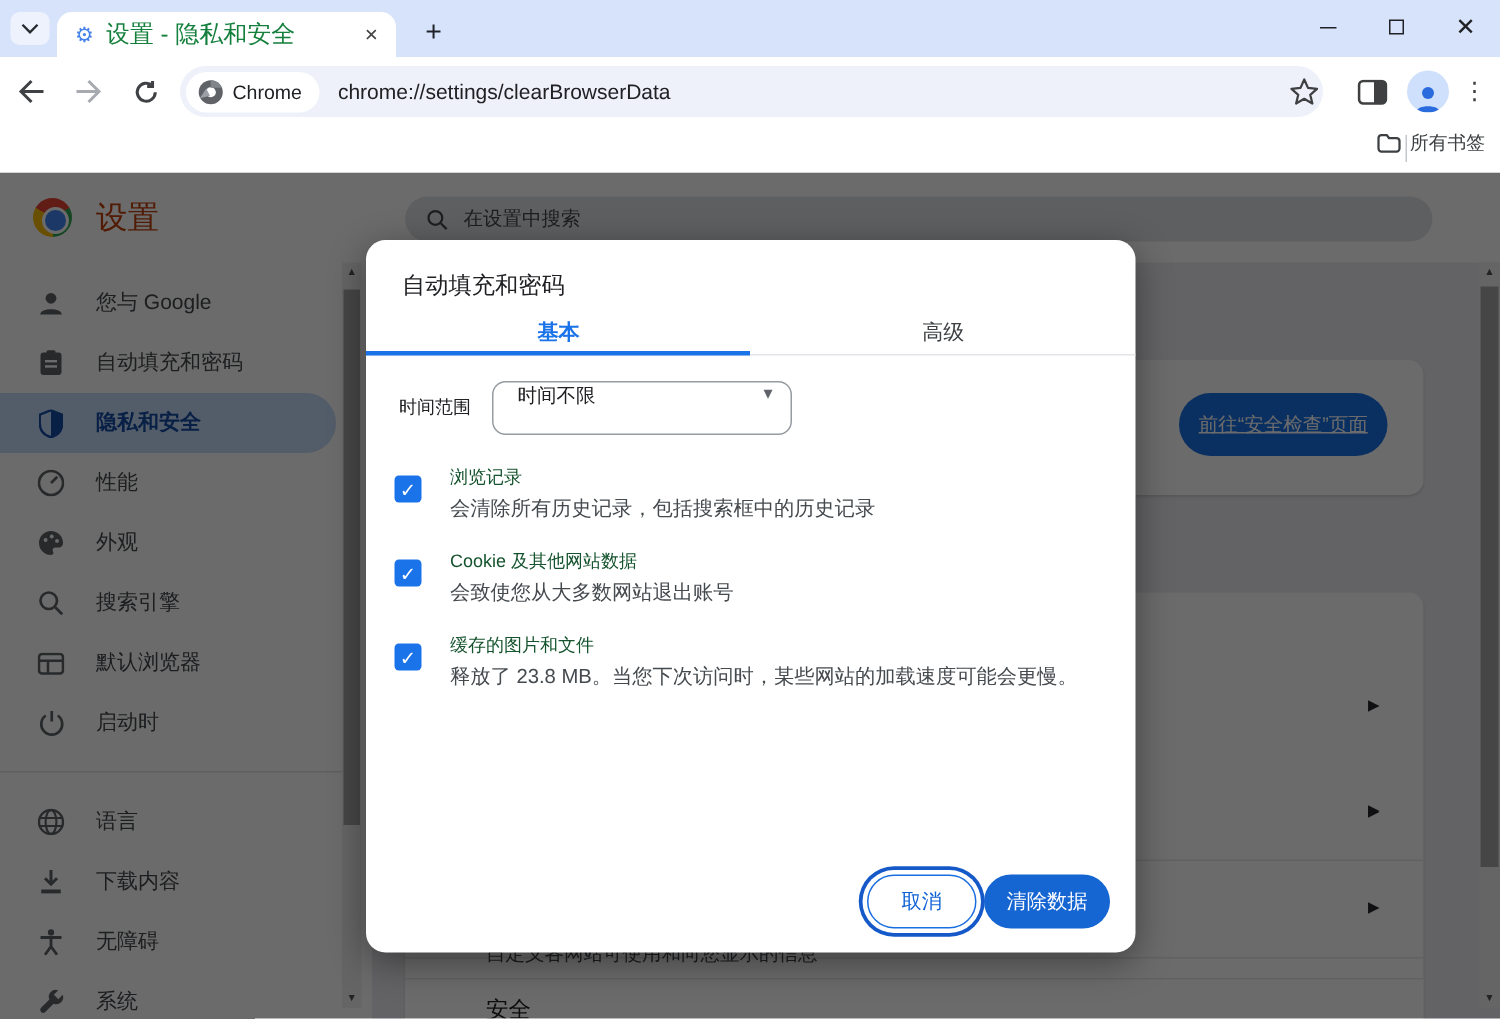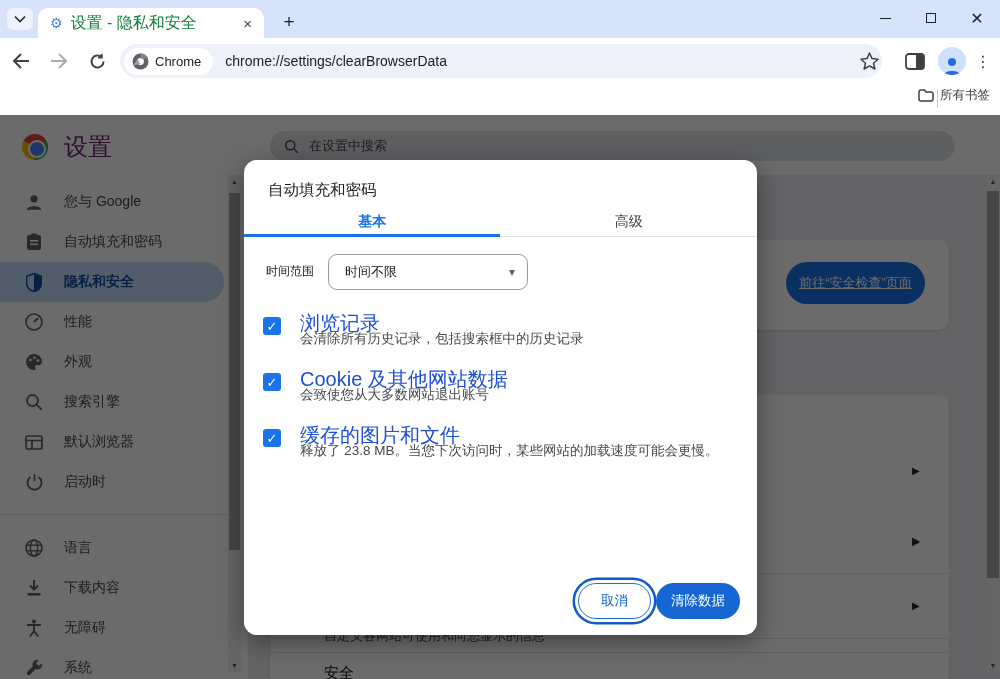--- a/index.html
+++ b/index.html
@@ -36,21 +36,21 @@
   .bm-div { position:absolute; right:62px; top:6px; height:18px; border-left:1px solid #c4c7cc; }
   .bm-all { position:absolute; right:6px; top:0; height:22px; display:flex; align-items:center; gap:6px; font-size:12.5px; color:#3c4043; padding:0 4px; }
 
   
   .page { position:relative; height:564px; background:#ecedf0; overflow:hidden; }
   .content-head { position:absolute; left:248px; top:0; right:0; height:60px; background:#fff; }
   .sidebar { position:absolute; left:0; top:0; width:248px; height:564px; background:#fff; }
   .s-head { position:absolute; left:22px; top:16px; display:flex; align-items:center; gap:16px; }
   .chrome-logo { width:26px; height:26px; border-radius:50%; background:conic-gradient(from -60deg,#ea4335 0 120deg,#34a853 0 240deg,#fbbc05 0 360deg); position:relative; }
   .chrome-logo::after { content:""; position:absolute; left:6px; top:6px; width:14px; height:14px; border-radius:50%; background:#4285f4; border:2.5px solid #fff; }
-  .s-title { font-size:24px; color:#701a75; }
+  .s-title { font-size:21px; color:#c2410c; }
   .nav { position:absolute; left:0; top:67px; width:248px; }
   .nav-item { position:relative; height:40px; display:flex; align-items:center; padding-left:24px; gap:20px; font-size:14px; color:#45484d; }
   .nav-item.sel { background:#c7dcf9; width:224px; border-radius:0 20px 20px 0; color:#174ea6; font-weight:bold; }
   .nav-ico { width:20px; height:20px; display:flex; align-items:center; justify-content:center; }
   .nav-gap { height:13px; border-bottom:1px solid #dfe1e5; width:232px; margin-bottom:13px; }
 
   .search-pill { position:absolute; left:270px; top:16px; width:685px; height:30px; border-radius:15px; background:#e1e3e6; display:flex; align-items:center; padding:0 14px; gap:10px; }
   .search-ph { font-size:13px; color:#45484d; }
 
   .card { position:absolute; left:270px; background:#fff; border-radius:10px; box-shadow:0 1px 2px rgba(0,0,0,.12); }
@@ -74,25 +74,25 @@
   .overlay { position:absolute; inset:0; background:rgba(0,0,0,0.58); z-index:5; }
 
   
   .dialog { position:absolute; left:244px; top:45px; width:513px; height:475px; background:#fff; border-radius:13px; box-shadow:0 6px 24px rgba(0,0,0,.4); z-index:10; }
   .dlg-title { position:absolute; left:24px; top:20px; font-size:15.5px; color:#202124; }
   .dlg-tabs { position:absolute; left:0; top:48px; width:513px; height:29px; border-bottom:1px solid #e3e5e8; display:flex; }
   .dlg-tab { flex:1; text-align:center; font-size:14px; color:#3c4043; line-height:26px; }
   .dlg-tab.active { color:#1a73e8; font-weight:bold; }
   .tab-underline { position:absolute; left:0; top:74px; width:256px; height:3px; background:#1a73e8; z-index:2; }
   .time-label { position:absolute; left:22px; top:103px; font-size:12px; }
-  .time-select { position:absolute; left:84px; top:94px; width:200px; height:36px; border:1px solid #969ba1; border-radius:9px; display:flex; align-items:center; padding:0 12px 0 16px; }
+  .time-select { position:absolute; left:84px; top:94px; width:200px; height:36px; border:1px solid #969ba1; border-radius:9px; display:flex; padding:0 12px 0 16px; }
   .time-value { font-size:13px; color:#202124; flex:1; }
   .caret { font-size:12px; color:#5f6368; }
   .cbx { position:absolute; left:19px; width:18px; height:18px; background:#1a73e8; border-radius:3px; color:#fff; font-size:13px; font-weight:bold; display:flex; align-items:center; justify-content:center; line-height:1; }
-  .item-label { position:absolute; left:56px; font-size:20px; color:#1d4ed8; }
+  .item-label { position:absolute; left:56px; font-size:12px; color:#14532d; }
   .item-desc { position:absolute; left:56px; font-size:13.5px; color:#454a4e; }
   .btn-cancel { position:absolute; left:334px; top:423px; width:73px; height:36px; background:#fff; color:#0f62d6; font-size:13.5px; border:1.5px solid #1a6fe0; border-radius:18px; box-shadow:0 0 0 3px #fff,0 0 0 5.5px #1559c9; display:flex; align-items:center; justify-content:center; }
   .btn-confirm { position:absolute; right:17px; top:423px; width:84px; height:36px; background:#1565d2; color:#fff; font-size:13.5px; border-radius:18px; display:flex; align-items:center; justify-content:center; }
 
   svg { display:block; }
 </style>
 </head>
 <body>
 
 <div class="win">

